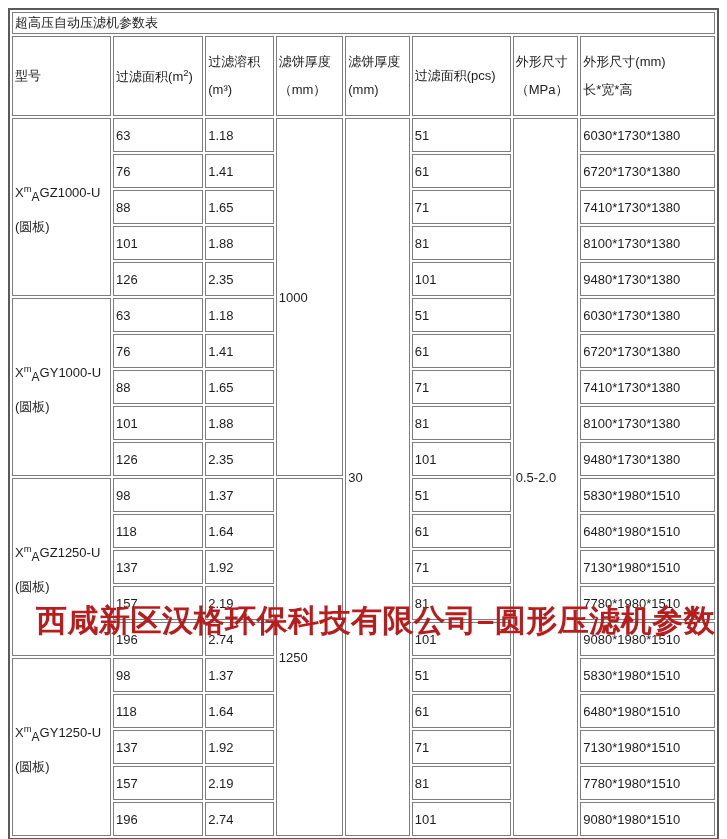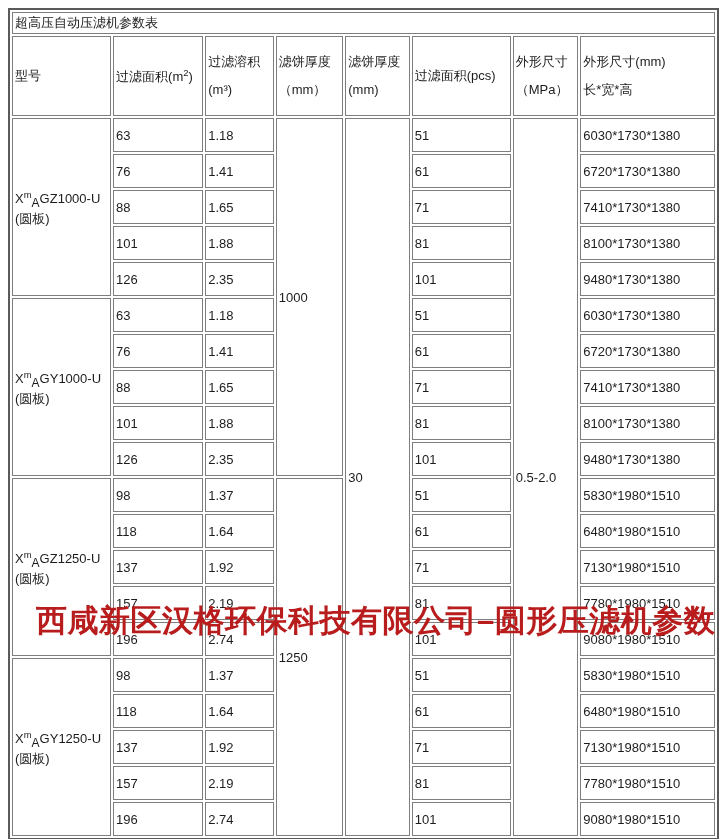--- a/index.html
+++ b/index.html
@@ -24,21 +24,21 @@
     vertical-align: middle;
     box-sizing: border-box;
     overflow: hidden;
     text-align: left;
     word-break: break-all;
   }
   td.title-cell  { height: 16px; }
   tr.header-row td { height: 80px; }
   td.data-cell   { height: 34px; }
   .hline { line-height: 28px; }
-  .model-cell .model-line { line-height: 16px; }
+  .model-cell .model-line { line-height: 29px; }
   sup.small-sup { font-size: 9.5px; vertical-align: 5px; }
   sub.big-sub   { font-size: 12px;  vertical-align: -4px; }
   .watermark {
     position: absolute;
     left: 28px;
     top: 592px;
     font-size: 31px;
     font-weight: bold;
     letter-spacing: 0.5px;
     white-space: nowrap;

